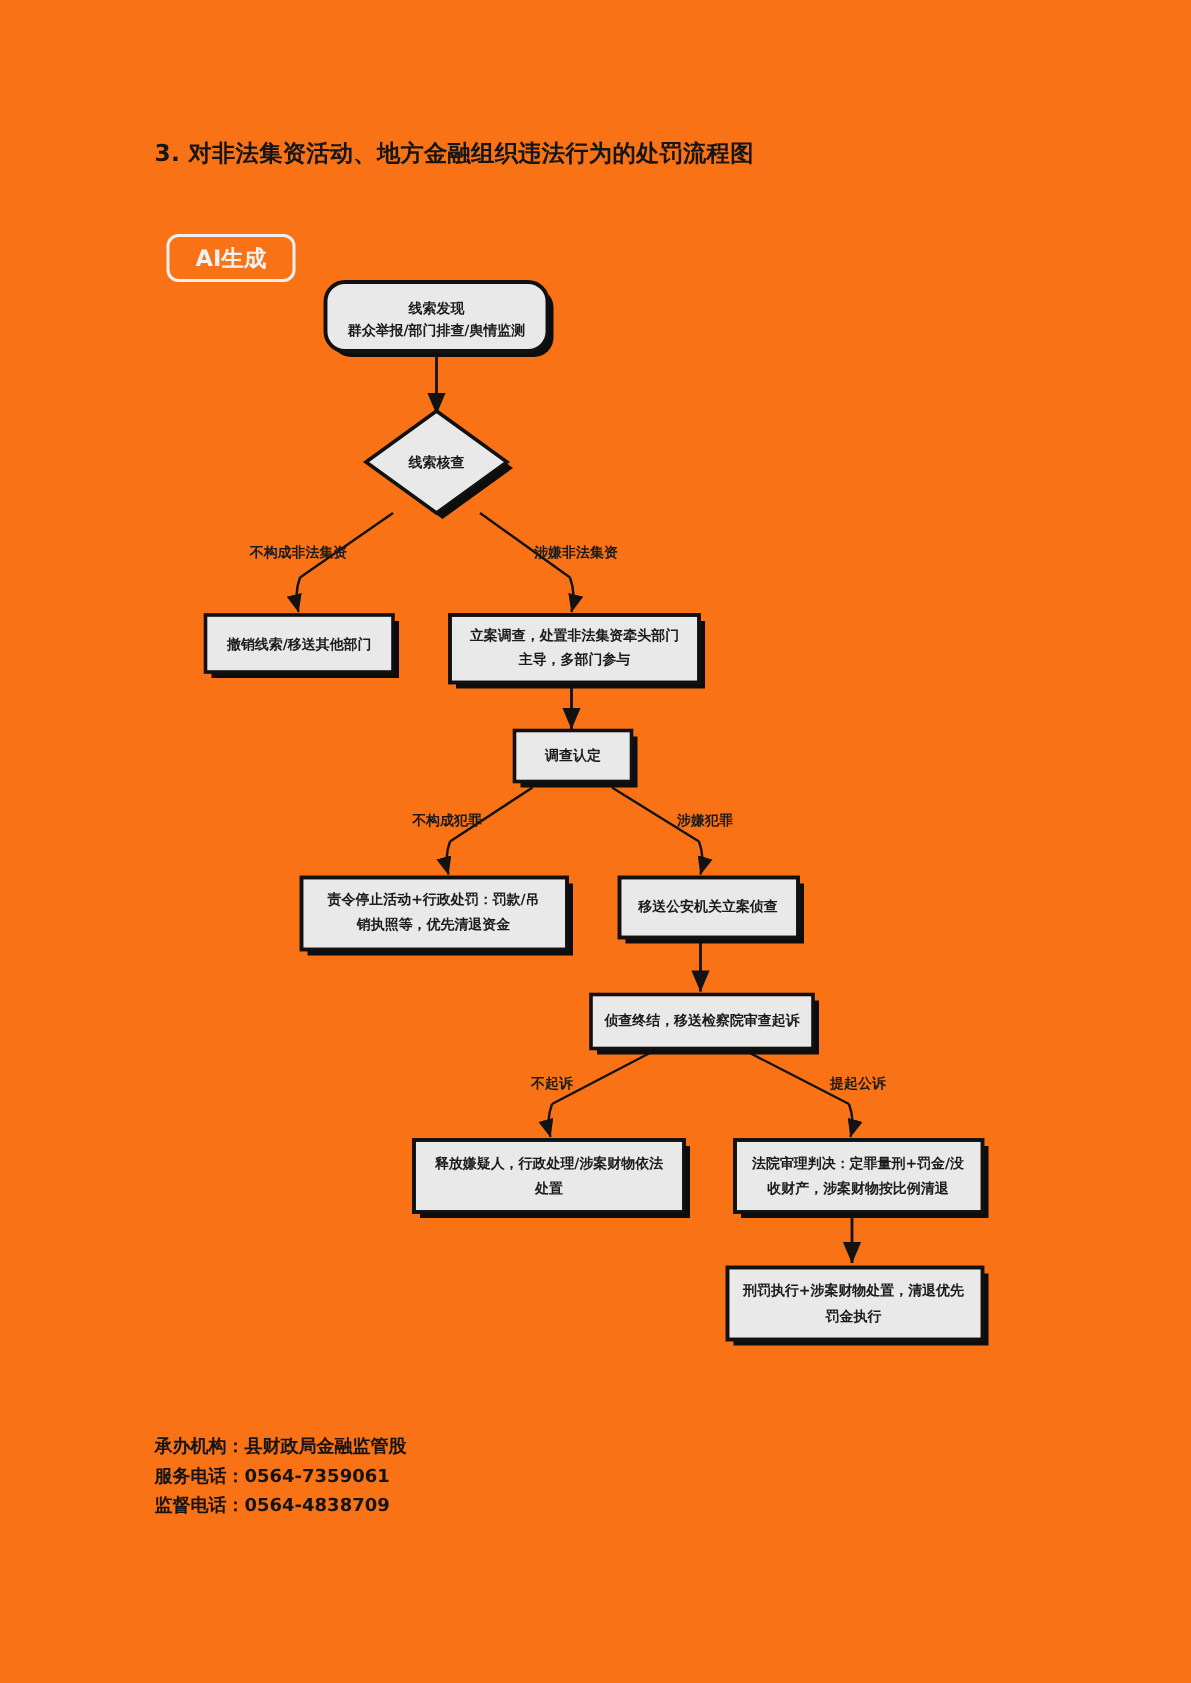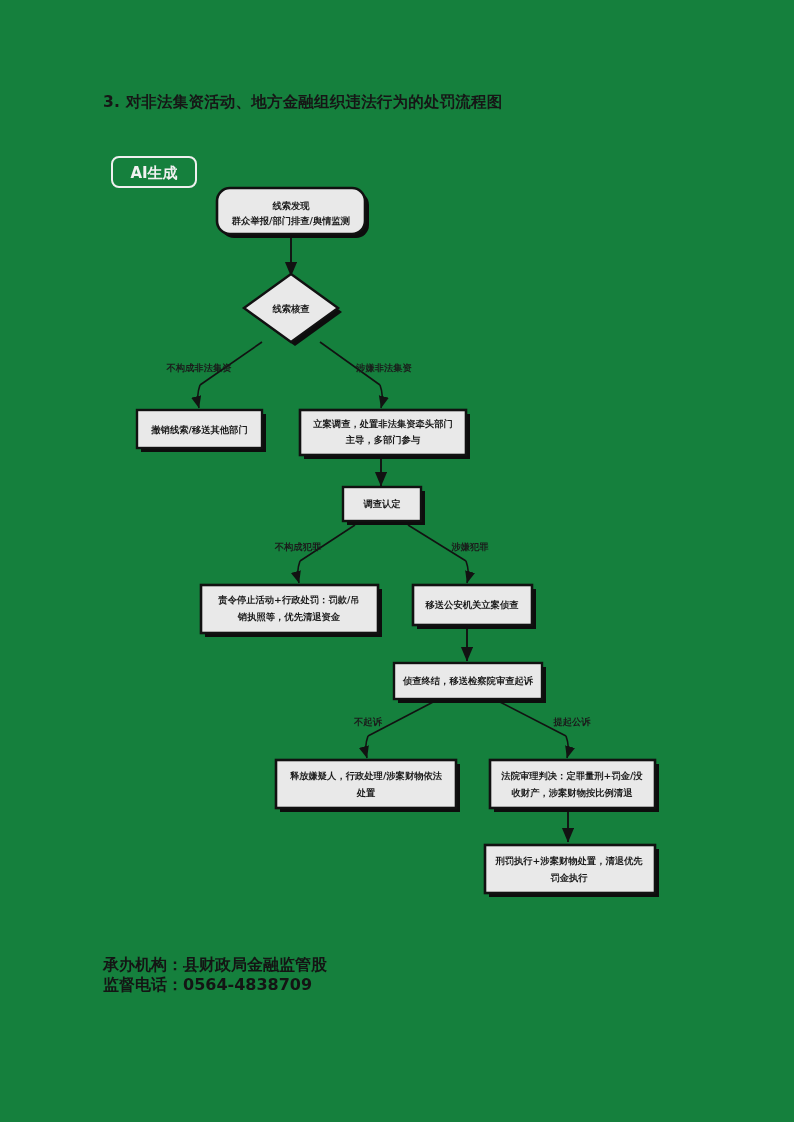--- a/index.html
+++ b/index.html
@@ -11,21 +11,21 @@
     width: 794px;
     height: 1122px;
     position: relative;
     font-family: "DejaVu Sans", "Liberation Sans", sans-serif;
     color: #1a1a1a;
     overflow: hidden;
   }
   .page {
     position: absolute;
     inset: 0;
-    background: #15803d;
+    background: #f97316;
   }
   .doc-title {
     position: absolute;
     left: 103px;
     top: 92px;
     font-size: 15.5px;
     font-weight: 600;
     letter-spacing: 0.2px;
     color: #161616;
     white-space: nowrap;
@@ -60,21 +60,21 @@
     font-size: 15px;
     font-weight: 600;
     fill: #f1f1f1;
     text-anchor: middle;
     dominant-baseline: middle;
   }
   .footer {
     position: absolute;
     left: 103px;
     top: 955px;
-    font-size: 16px;
+    font-size: 12px;
     font-weight: 700;
     line-height: 19.5px;
     color: #141414;
     font-family: "DejaVu Sans", "Liberation Sans", sans-serif;
   }
   .footer div {
     white-space: nowrap;
   }
 </style>
 </head>
@@ -208,16 +208,17 @@
         <rect x="485" y="705" width="170" height="48" fill="#e9e9e9" stroke="#111111" stroke-width="2.6"></rect>
         <text class="node-text" x="569" y="721">刑罚执行+涉案财物处置，清退优先</text>
         <text class="node-text" x="569" y="738">罚金执行</text>
       </g>
 
     </svg>
   </div>
 
   <div class="footer">
     <div>承办机构：县财政局金融监管股</div>
+    <div>服务电话：0564-7359061</div>
     <div>监督电话：0564-4838709</div>
   </div>
 
 </div>
 
 </body></html>

